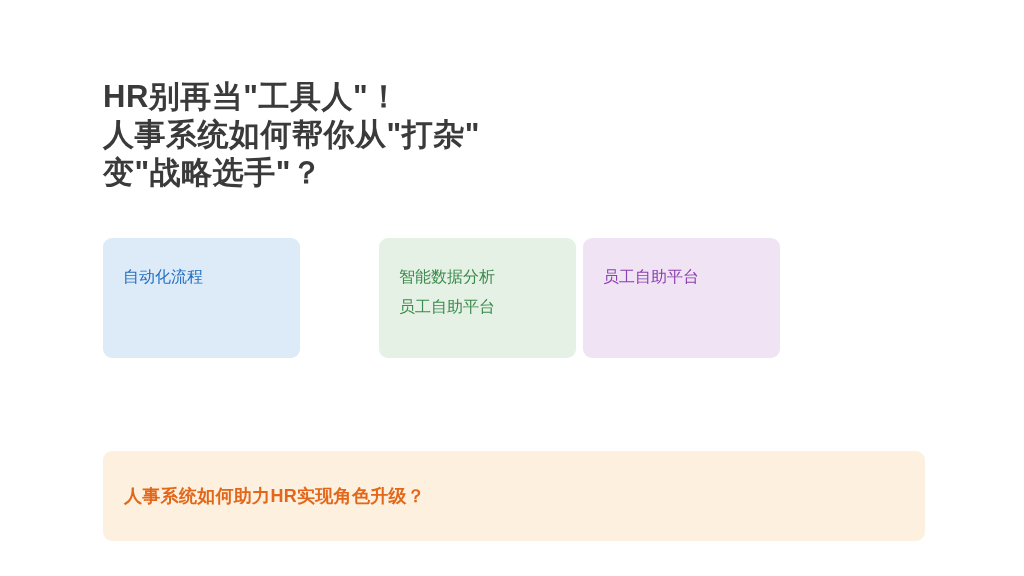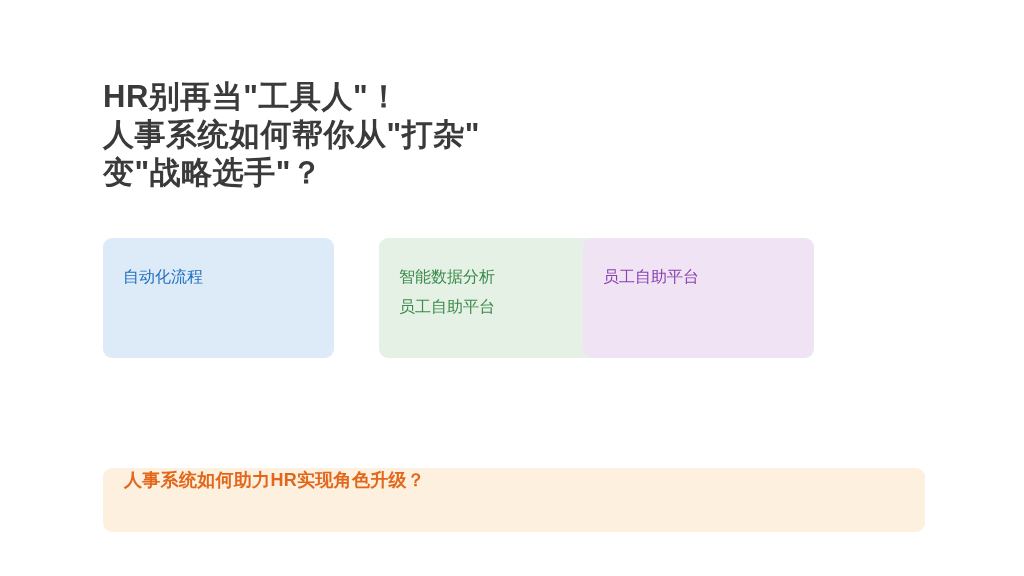--- a/index.html
+++ b/index.html
@@ -41,21 +41,21 @@
   .cards-row {
     position: absolute;
     left: 103px;
     top: 238px;
     width: 680px;
     height: 120px;
   }
   .card {
     position: absolute;
     top: 0;
-    width: 231px;
+    width: 197px;
     height: 120px;
     border-radius: 9px;
     box-sizing: border-box;
     padding: 24px 0 8px 20px;
   }
   .card-1 { left: 0px;   background: #ddeaf8; }
   .card-2 { left: 237px; background: #e4f1e4; margin-left: 39px; }
   .card-3 { left: 480px; background: #f0e4f4; }
 
   .card-line {
@@ -112,27 +112,28 @@
     height: 0;
     border-top: 7px solid transparent;
     border-bottom: 7px solid transparent;
     border-left: 14px solid #f0a52c;
   }
 
   
   .banner {
     position: absolute;
     left: 103px;
-    top: 468px;
+    top: 451px;
     width: 822px;
-    height: 64px;
+    height: 90px;
     background: #fdf0de;
     border-radius: 9px;
     box-sizing: border-box;
     display: flex;
+    align-items: center;
     padding-left: 21px;
   }
   .banner-text {
     font-size: 18px;
     font-weight: bold;
     color: #e2671a;
     letter-spacing: 0.3px;
     white-space: nowrap;
   }
 </style>

